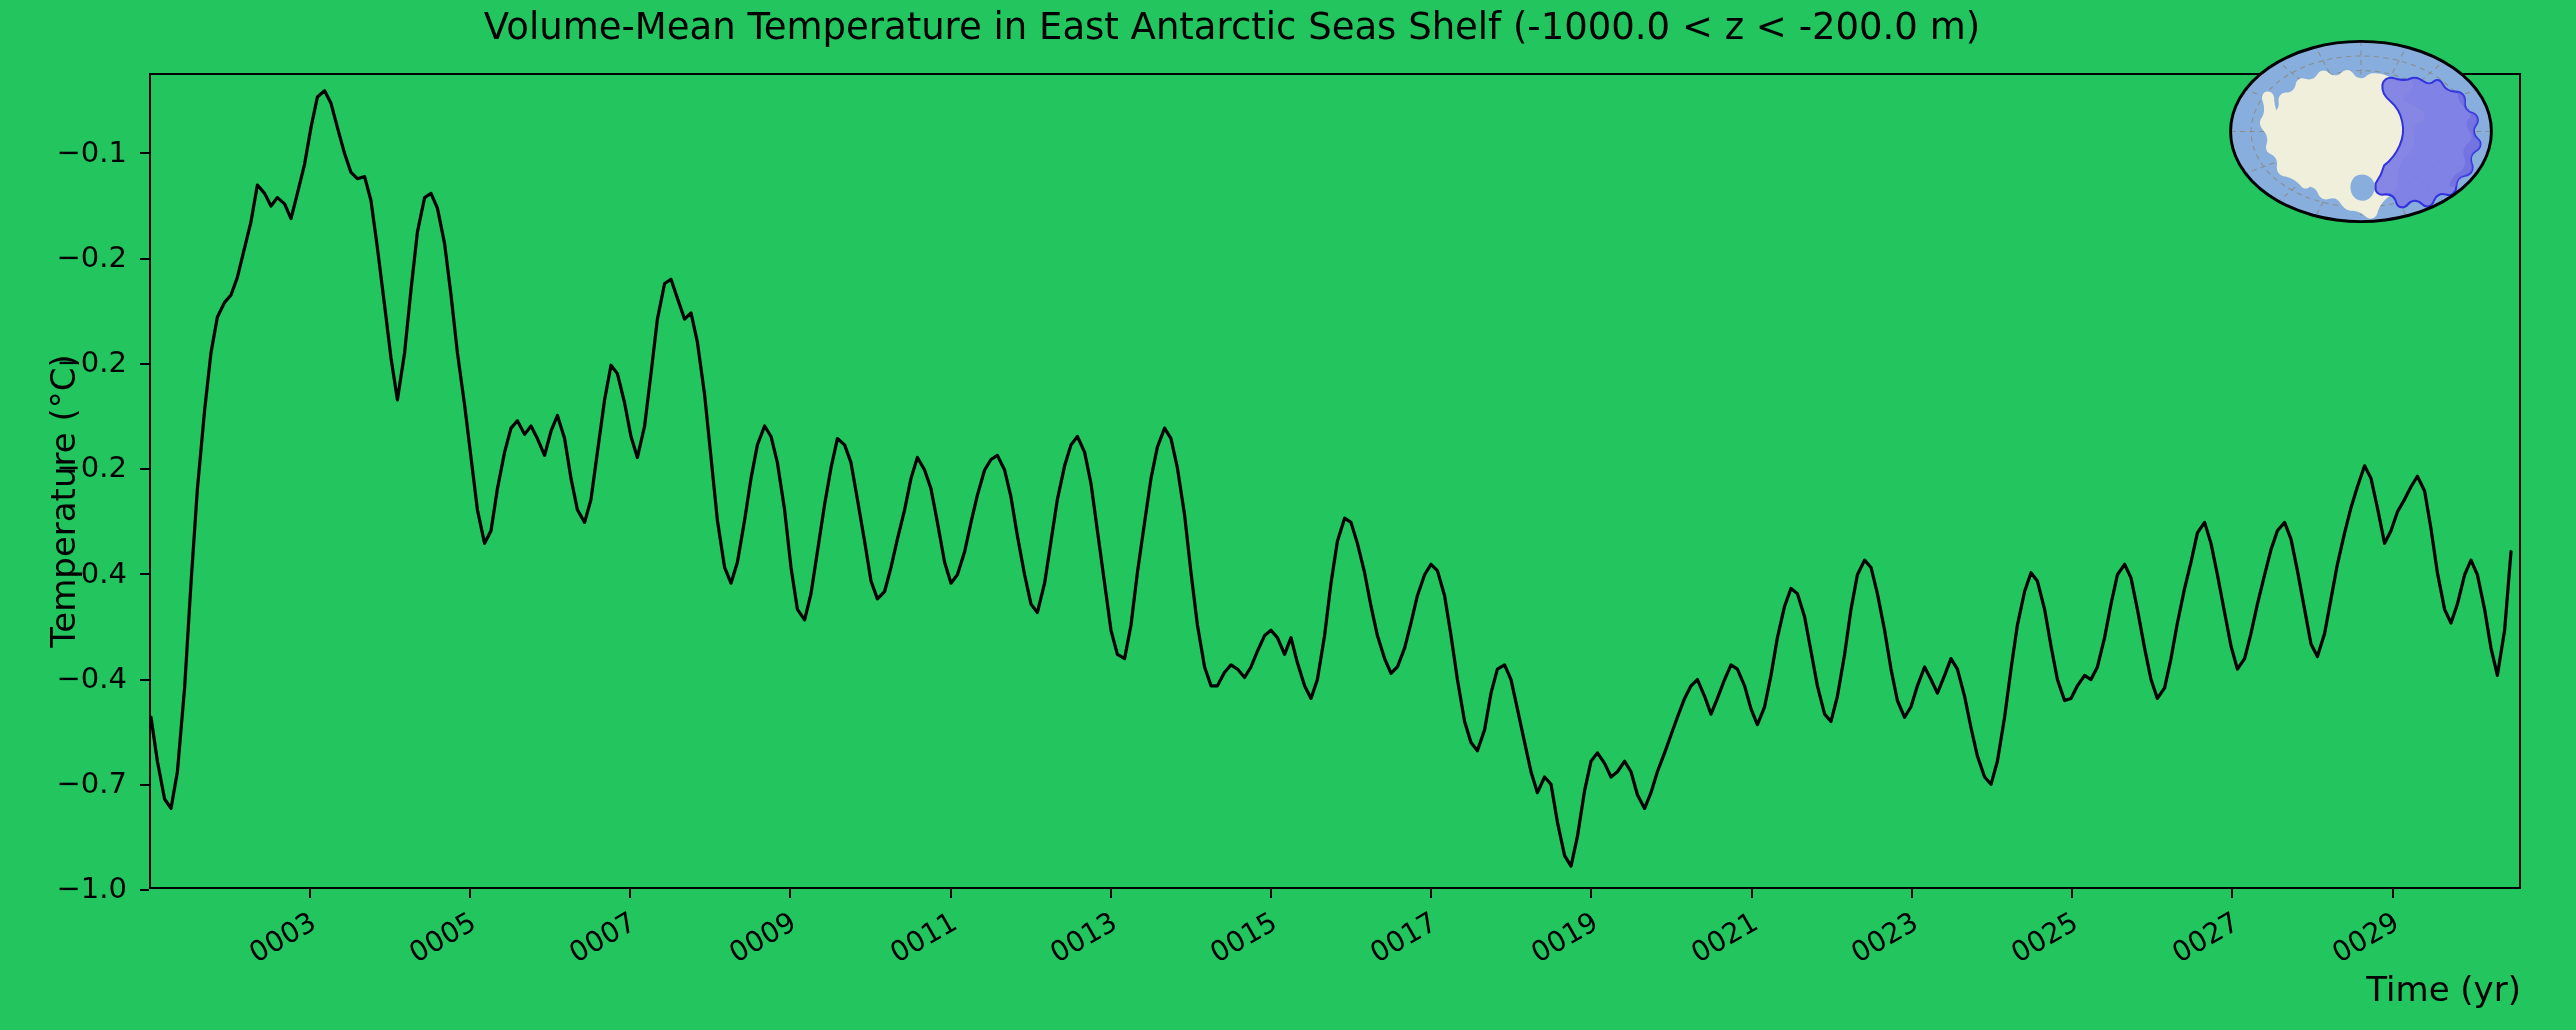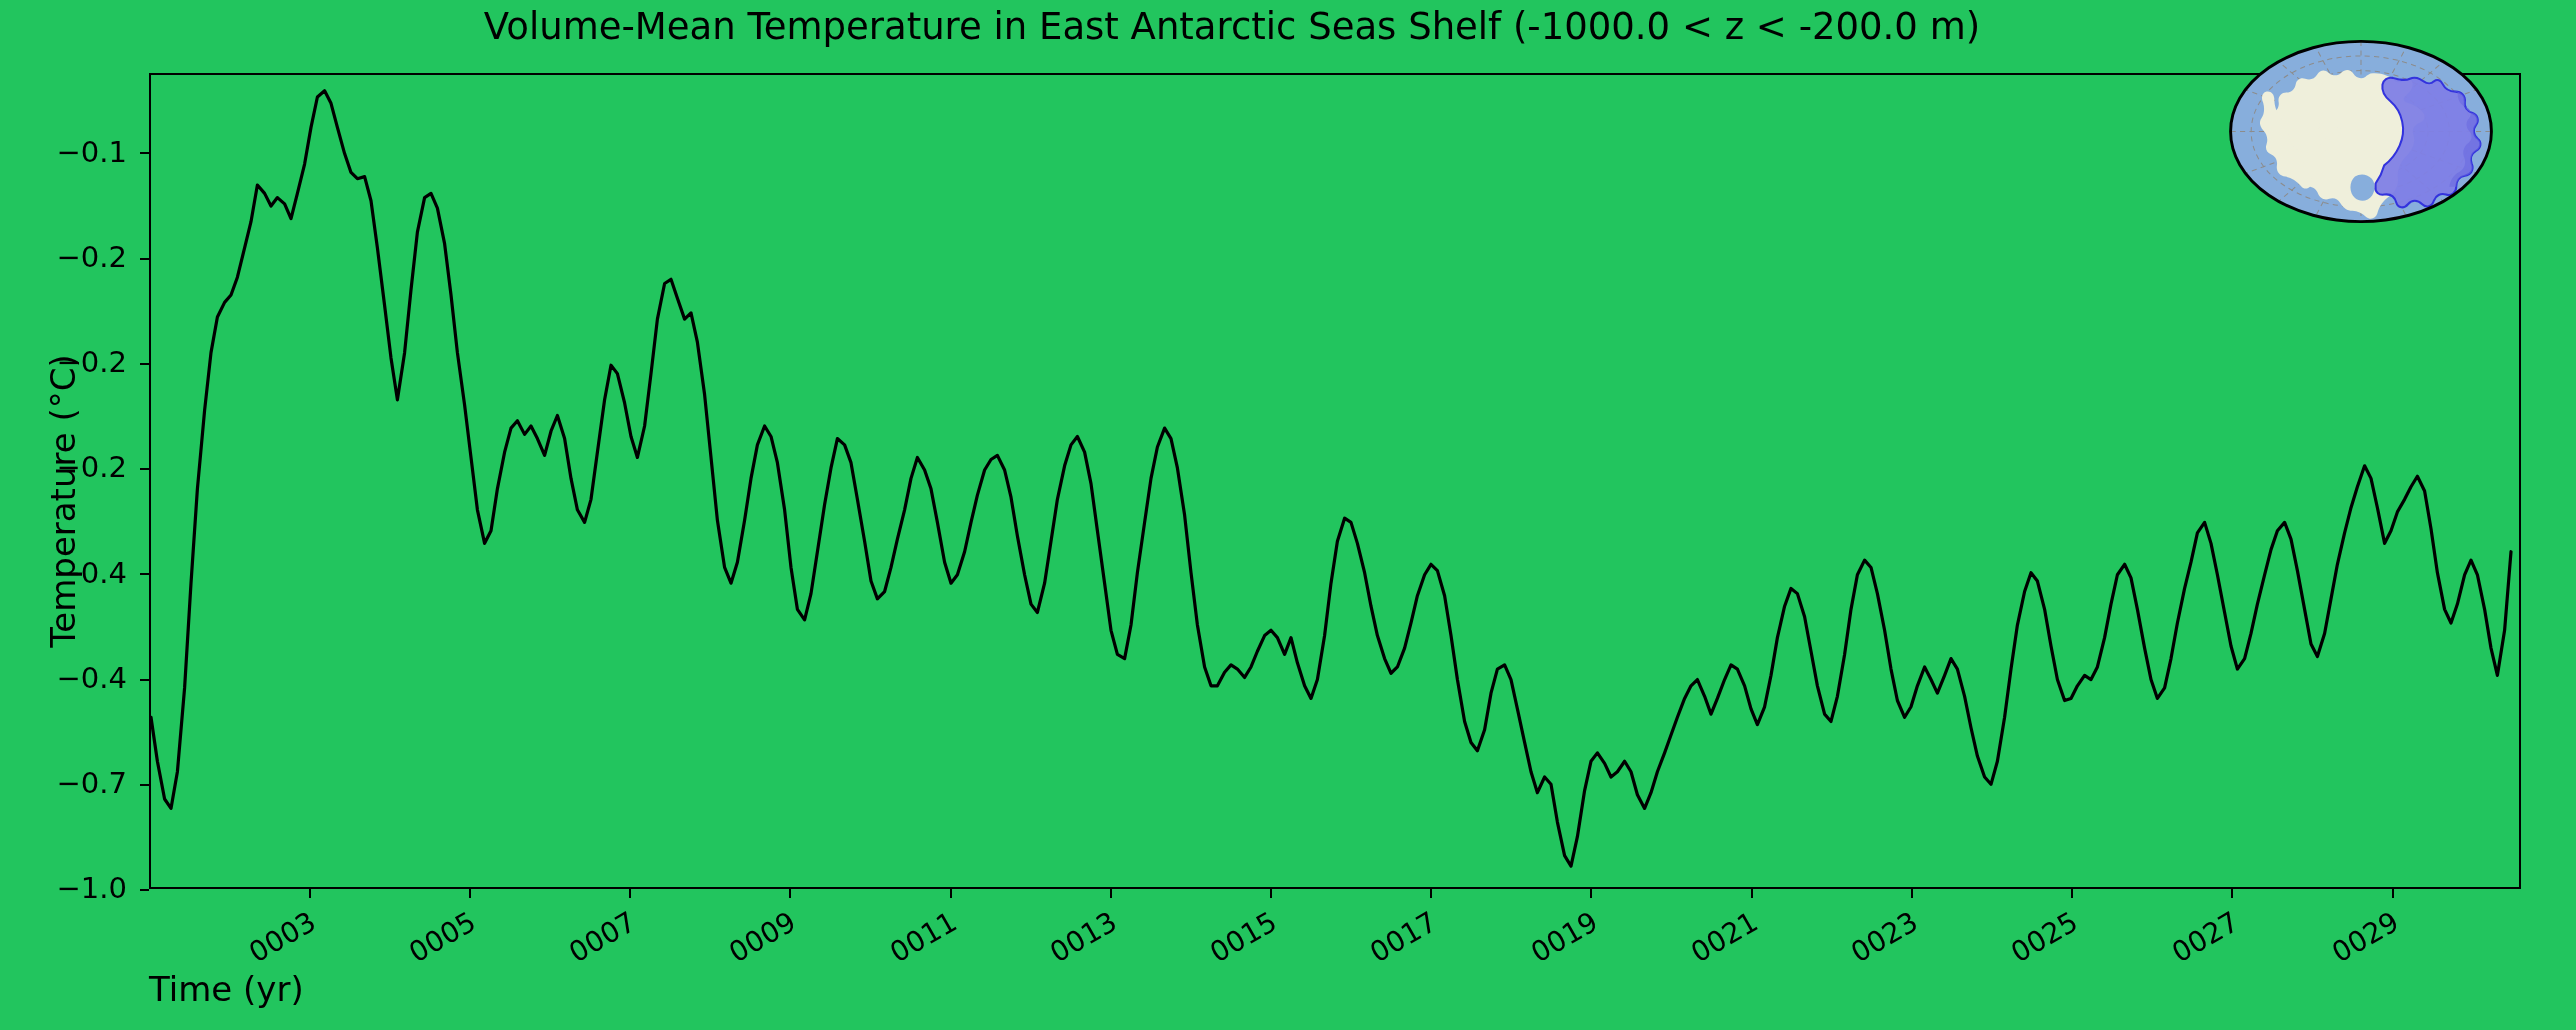--- a/index.html
+++ b/index.html
@@ -30,21 +30,21 @@
   }
   .xtick-mark{position:absolute;height:9.4px;width:2.2px;background:#000;top:889px;}
 
   #ylabel{
     position:absolute;left:-178px;top:481px;width:481px;
     text-align:center;font-size:34px;color:#000;
     transform:rotate(-90deg);transform-origin:center center;white-space:nowrap;
   }
   #xlabel{
     position:absolute;left:149px;top:969px;width:2372px;
-    text-align:left;font-size:34px;color:#000;white-space:nowrap;
+    text-align:right;font-size:34px;color:#000;white-space:nowrap;
   }
 
   
   #inset-map{
     position:absolute;left:2228px;top:39px;width:266px;height:185px;
   }
   #inset-svg{display:block;width:266px;height:185px;}
 </style>
 </head>
 <body>

